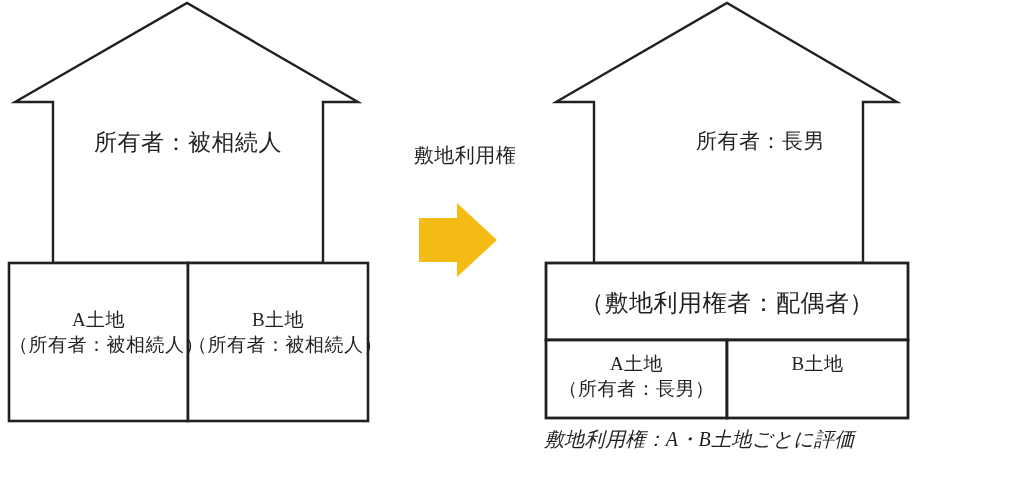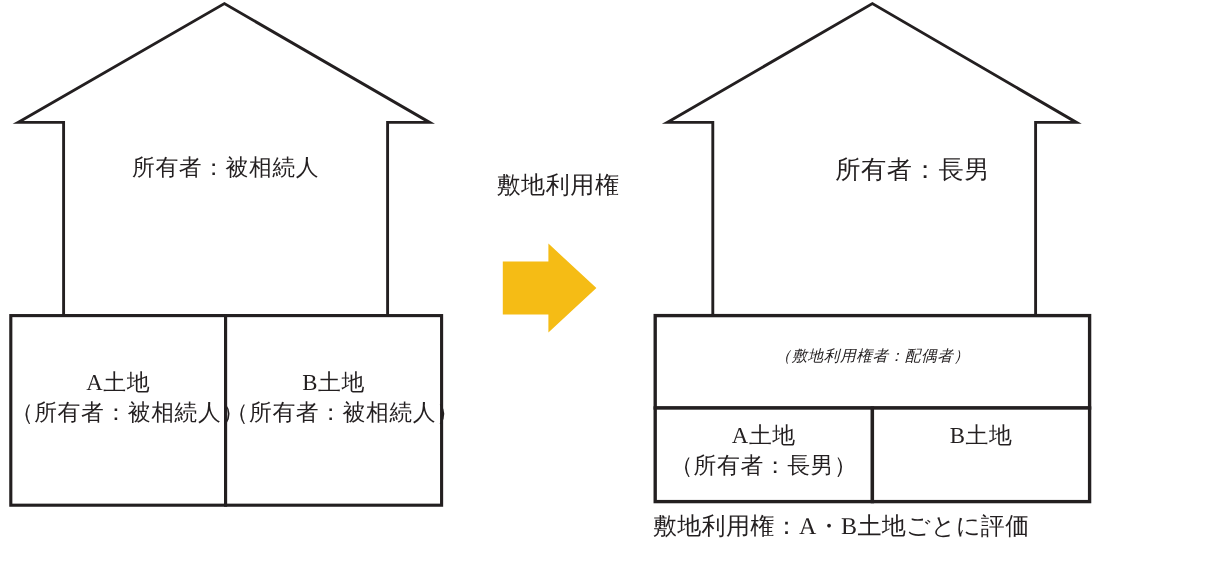--- a/index.html
+++ b/index.html
@@ -36,21 +36,21 @@
     line-height: 1.32;
     white-space: nowrap;
     letter-spacing: 0.5px;
     color: #231f20;
   }
   
   #left-house-owner {
     left: 53px;
     top: 128px;
     width: 270px;
-    font-size: 19px;
+    font-size: 23px;
   }
   
   #transition-caption {
     left: 380px;
     top: 142px;
     width: 170px;
     font-size: 20px;
   }
   
   #right-house-owner {
@@ -71,22 +71,21 @@
     left: 188px;
     top: 307px;
     width: 180px;
     font-size: 19px;
   }
   
   #right-siteright-text {
     left: 546px;
     top: 288px;
     width: 362px;
-    font-size: 13px;
-    font-style: italic;
+    font-size: 24px;
   }
   #right-parcel-a-text {
     left: 546px;
     top: 351px;
     width: 181px;
     font-size: 19px;
   }
   #right-parcel-b-text {
     left: 727px;
     top: 351px;
@@ -97,20 +96,21 @@
   #evaluation-notes {
     position: absolute;
     left: 544px;
     top: 424px;
     width: 470px;
     font-size: 20px;
     line-height: 1.5;
     text-align: left;
     letter-spacing: 0.3px;
     color: #231f20;
+    font-style: italic;
   }
   .note-line { white-space: nowrap; }
 </style>
 </head>
 <body>
 
 <div id="diagram-root">
 
   <svg class="houses" viewBox="0 0 1024 487" xmlns="http://www.w3.org/2000/svg">
 

